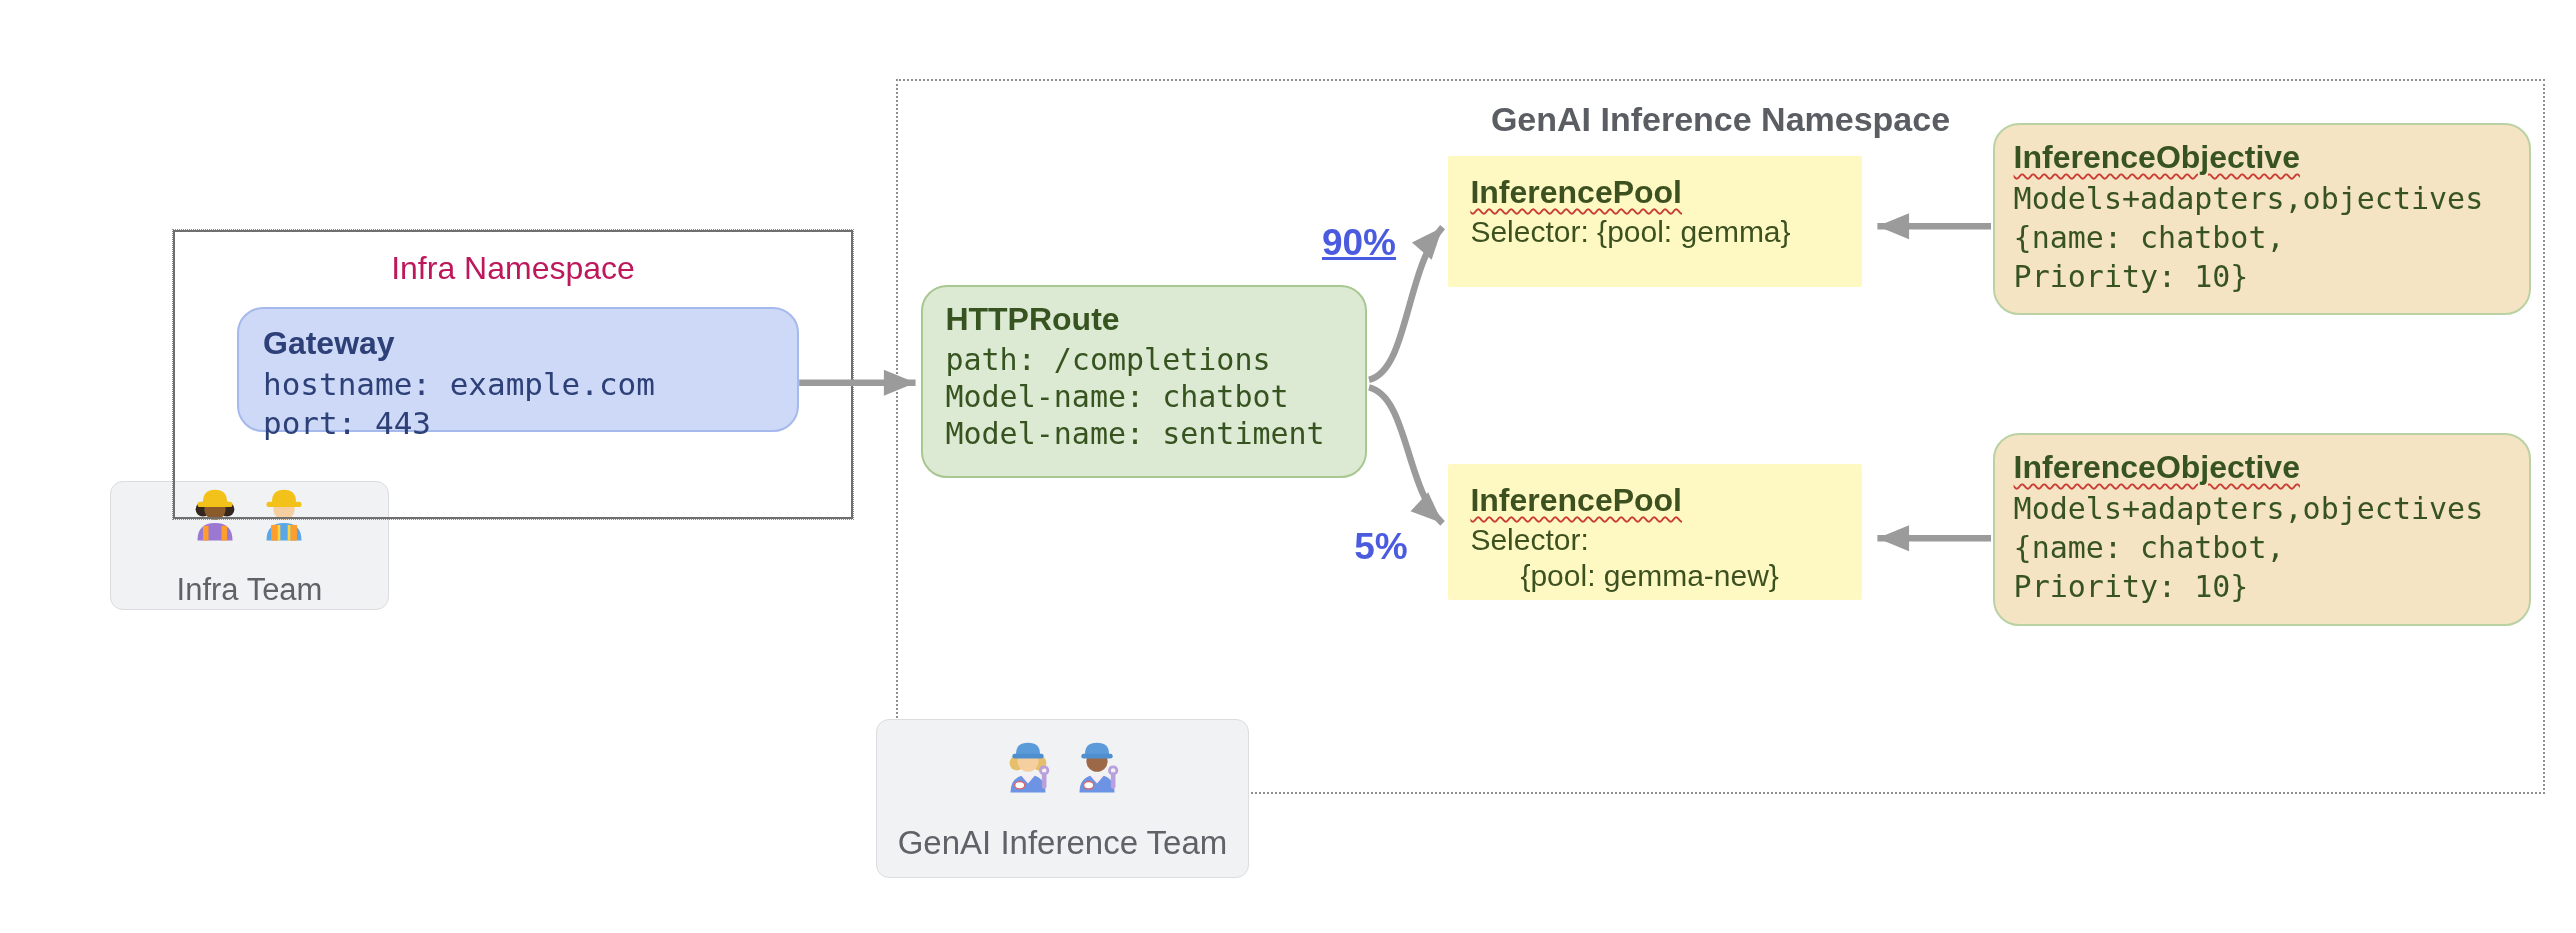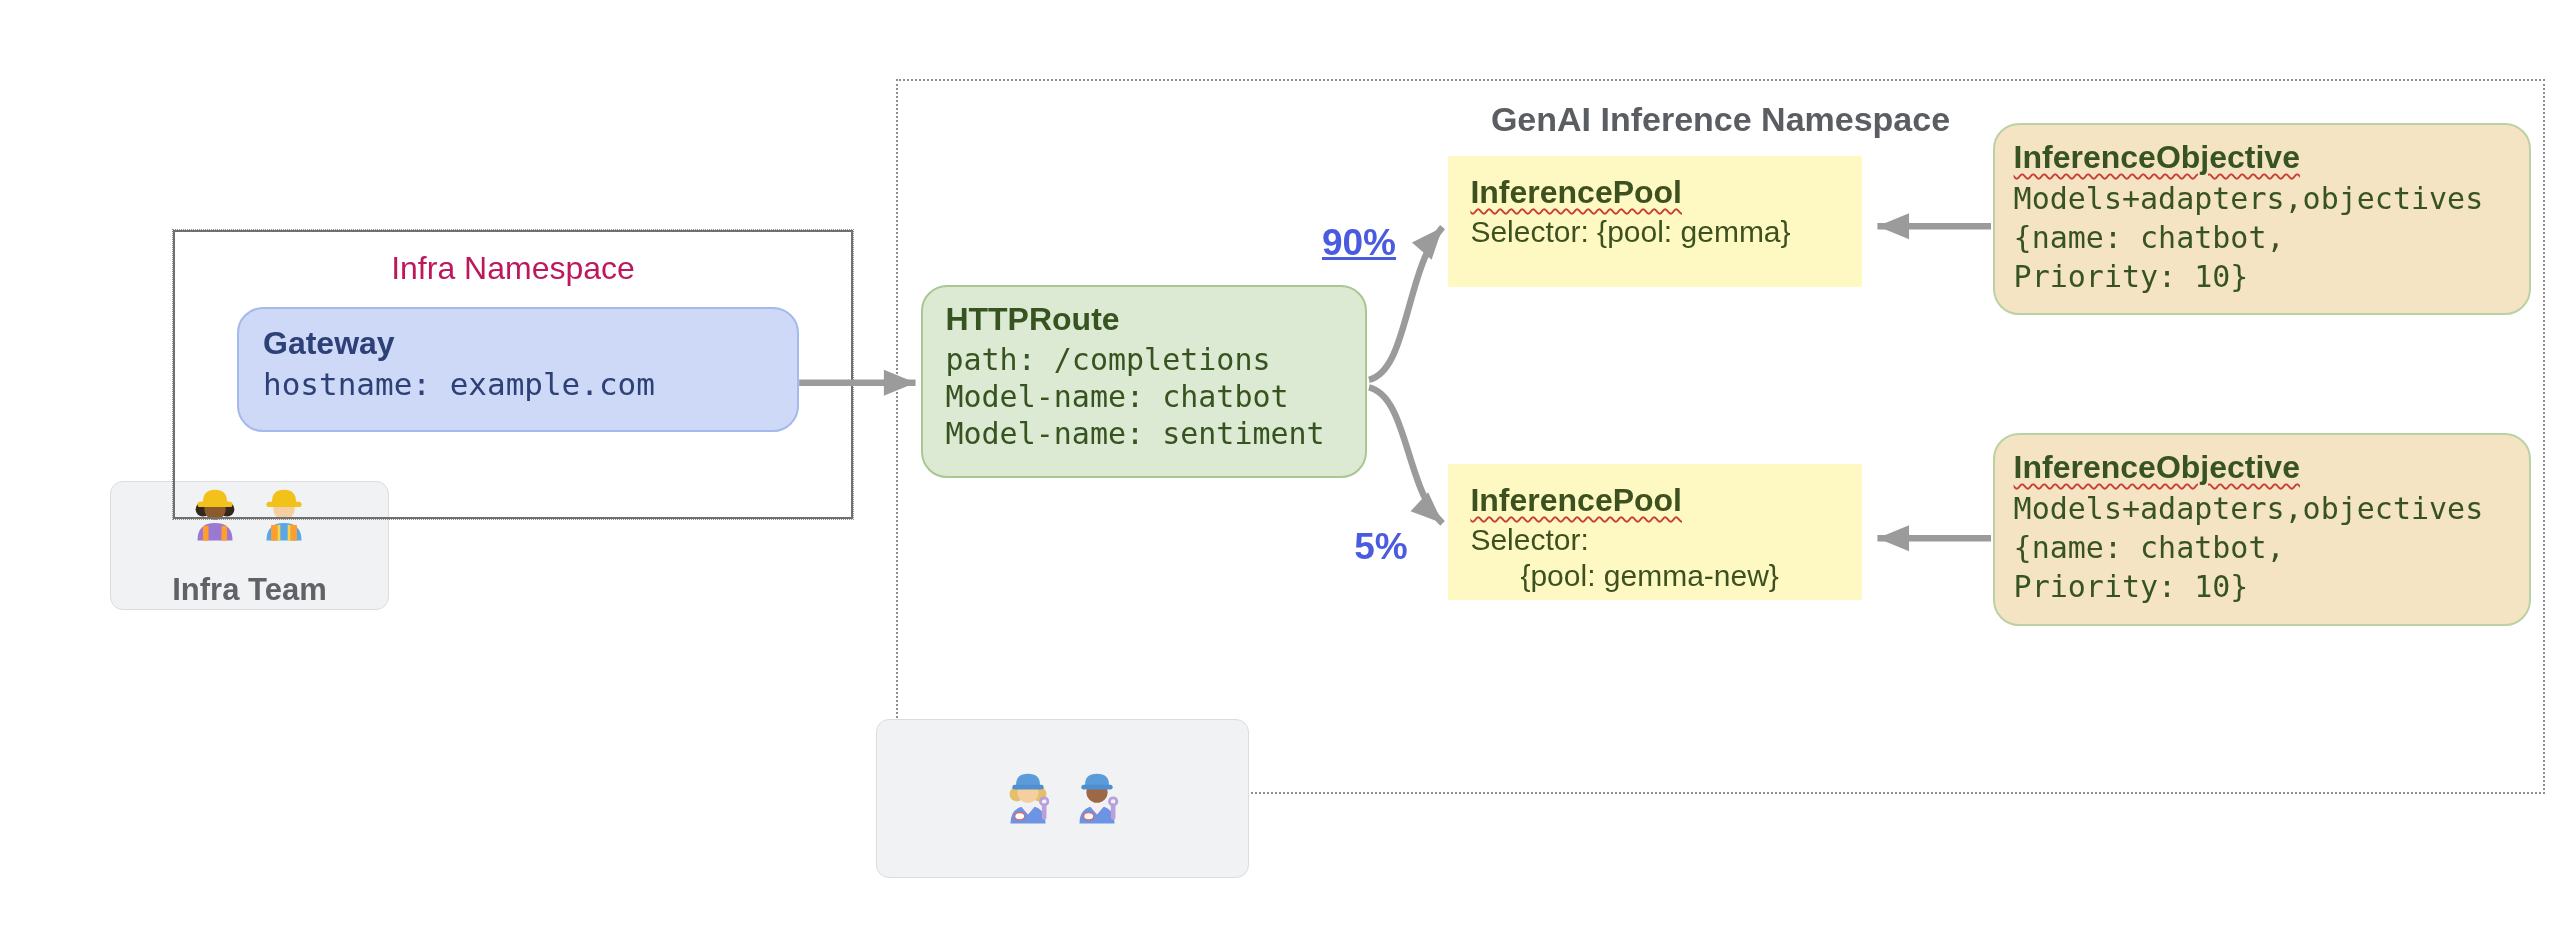--- a/index.html
+++ b/index.html
@@ -56,21 +56,21 @@
     background:#f5e4c4;border:2.8px solid #bad2a3;color:#375420;padding:11.2px 18.6px;
   }
   .obj-top{left:1993px;top:123px;width:538px;height:192px;}
   .obj-bottom{left:1993px;top:433px;width:538px;height:193px;}
   .objective .mono{font-size:30px;line-height:39px;}
 
   
   .team{
     background:#f1f2f4;border:1.9px solid #dbdce0;border-radius:13px;z-index:1;
     display:flex;flex-direction:column;align-items:center;justify-content:center;
-    color:#5f6368;font-weight:700;gap:20px;
+    color:#5f6368;font-weight:400;gap:20px;
   }
   .team-infra{left:110px;top:481px;width:279px;height:129px;font-size:31px;}
   .team-genai{left:876px;top:719px;width:373px;height:159px;font-size:33px;}
   .team .icons{display:flex;gap:20.5px;align-items:flex-end;}
   .team .label{margin-top:3.7px;}
 
   
   .pct{
     width:130px;text-align:center;font-size:37px;font-weight:700;color:#4a5be0;z-index:6;
   }
@@ -87,20 +87,21 @@
 
   <div class="abs genai-ns"></div>
   <div class="abs genai-ns-label">GenAI Inference Namespace</div>
 
   <div class="abs infra-ns"></div>
   <div class="abs infra-ns-label">Infra Namespace</div>
 
   <div class="abs node gateway">
     <div class="title">Gateway</div>
     <div class="mono">hostname: example.com</div>
+    <div class="mono">port: 443</div>
   </div>
 
   <div class="abs team team-infra">
     <div class="icons">
       <span>
         <svg width="48" height="58" viewBox="0 0 52 62">
           <circle cx="13" cy="28" r="8" fill="#33261f"></circle>
             <circle cx="39" cy="28" r="8" fill="#33261f"></circle>
           <circle cx="26" cy="28" r="11.5" fill="#8a5a2b"></circle>
           <path d="M13 20 Q13 7 26 7 Q39 7 39 20 L39 22 L13 22 Z" fill="#f2c21a"></path>
@@ -182,20 +183,21 @@
           <path d="M13 20 Q13 8 26 8 Q39 8 39 20 L39 22 L13 22 Z" fill="#5b9bd9"></path>
           <rect x="9" y="20" width="34" height="5" rx="2.5" fill="#4f8fd0"></rect>
           <path d="M7 62 Q7 43 26 43 Q45 43 45 62 Z" fill="#6d93e4"></path>
           <path d="M18 43 L26 52 L34 43 Z" fill="#f6eef2"></path>
           <ellipse cx="17" cy="54" rx="5.5" ry="4" fill="#ffffff" stroke="#d96a6a" stroke-width="1.5"></ellipse>
           <rect x="41" y="40" width="5" height="18" rx="2.5" fill="#b9a0dd"></rect>
           <circle cx="43.5" cy="38" r="4" fill="none" stroke="#b9a0dd" stroke-width="3"></circle>
         </svg>
       </span>
     </div>
+    <div class="label">GenAI Inference Team</div>
   </div>
 
   <div class="abs pct pct-90">90%</div>
   <div class="abs pct pct-10">5%</div>
 
   <svg class="abs arrows" viewBox="0 0 2766 1002">
     <defs>
       <marker id="ah" markerUnits="userSpaceOnUse" markerWidth="40" markerHeight="34" refX="36" refY="16" orient="auto">
         <path d="M2,2 L36,16 L2,30 Z" fill="#9b9b9b"></path>
       </marker>

